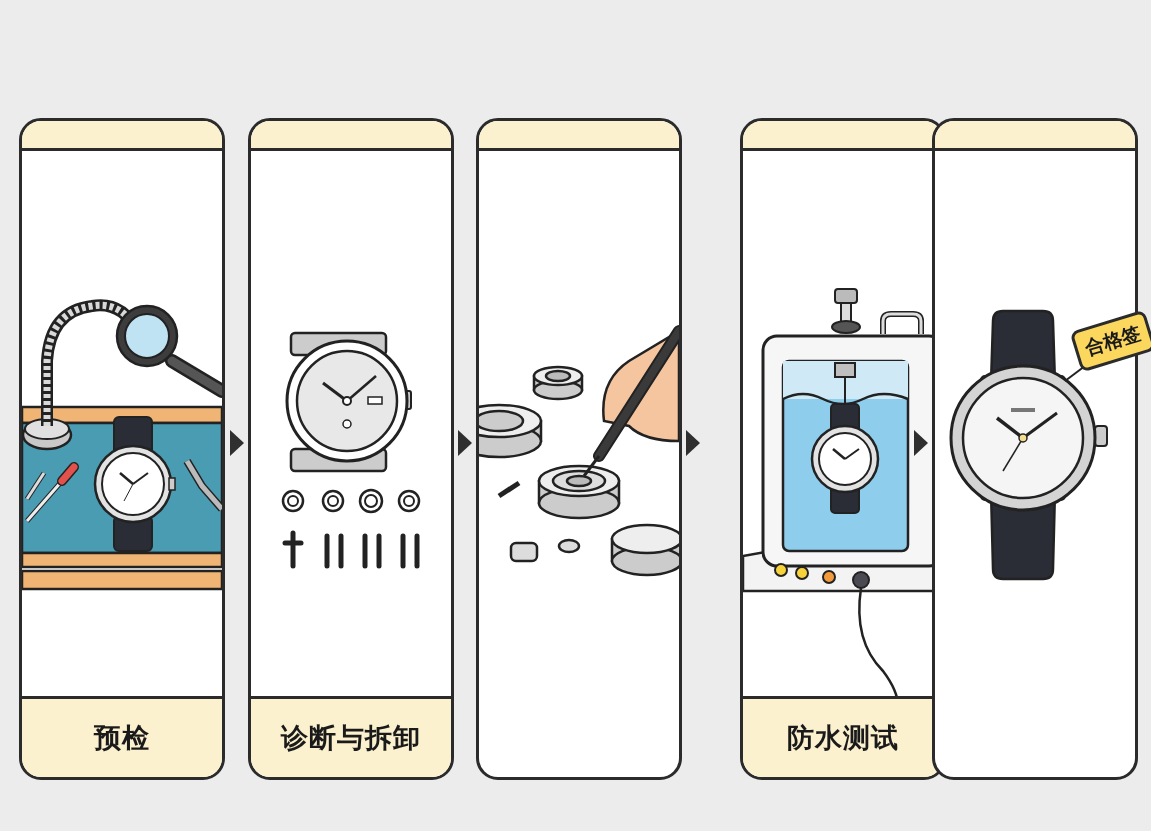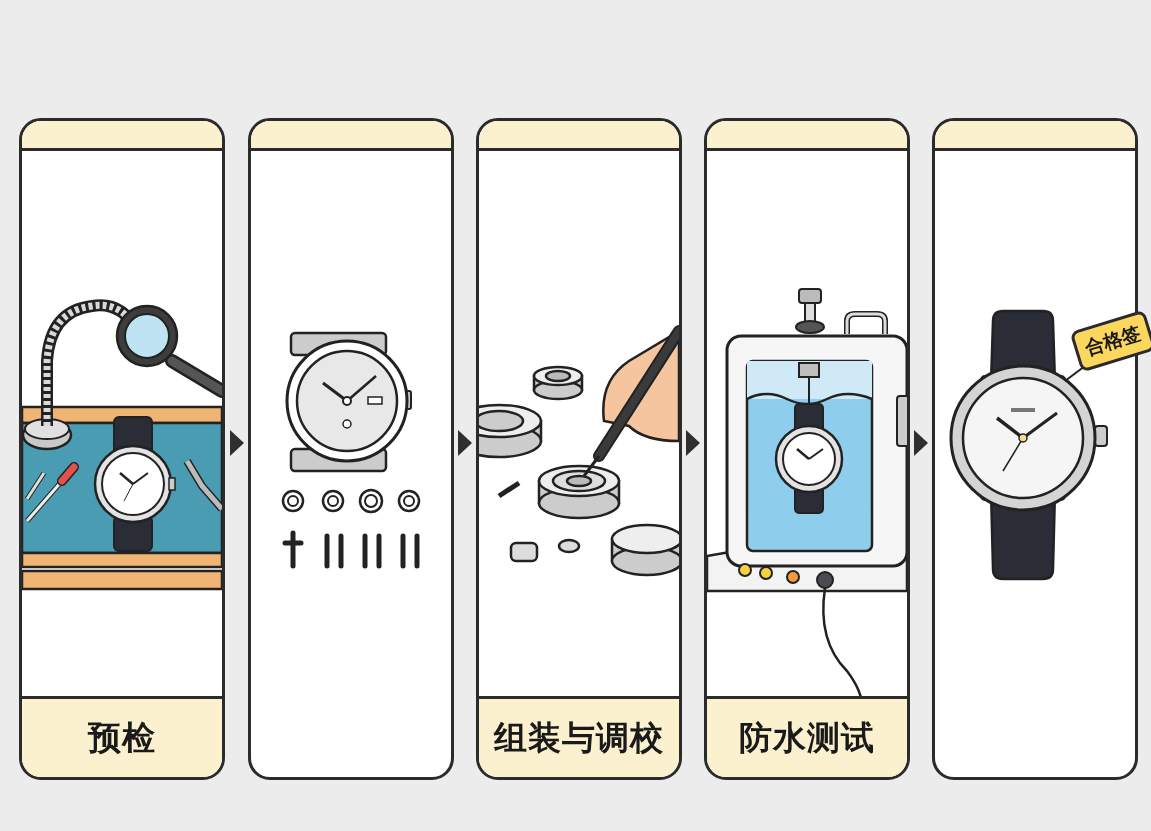--- a/index.html
+++ b/index.html
@@ -18,21 +18,21 @@
   .panel .hdr {
     position: absolute; left: 0; right: 0; top: 0; height: 27px;
     background: #fcf1cf; border-bottom: 3px solid #2b2b2b;
   }
   .panel .ftr {
     position: absolute; left: 0; right: 0; bottom: 0; height: 78px;
     background: #fcf1cf; border-top: 3px solid #2b2b2b;
     display: flex; align-items: center; justify-content: center;
   }
   .panel .ftr span {
-    font-size: 33px; font-weight: bold; color: #1a1a1a; letter-spacing: 1px;
+    font-size: 27px; font-weight: bold; color: #1a1a1a; letter-spacing: 1px;
   }
   .panel .art { position: absolute; left: 0; top: 0; width: 200px; height: 662px; }
   .arrow {
     position: absolute; width: 0; height: 0;
     border-top: 13px solid transparent; border-bottom: 13px solid transparent;
     border-left: 14px solid #2f2f2f;
   }
   .tag {
     position: absolute; left: 1074px; top: 320px; width: 78px; height: 42px;
     background: #fbd75e; border: 3px solid #2b2b2b; border-radius: 8px;
@@ -116,20 +116,23 @@
       <line x1="42" y1="412" x2="42" y2="445"></line>
         <line x1="34" y1="422" x2="50" y2="422"></line>
       <line x1="76" y1="415" x2="76" y2="445"></line>
         <line x1="90" y1="415" x2="90" y2="445"></line>
       <line x1="114" y1="415" x2="114" y2="445"></line>
         <line x1="128" y1="415" x2="128" y2="445"></line>
       <line x1="152" y1="415" x2="152" y2="445"></line>
         <line x1="166" y1="415" x2="166" y2="445"></line>
     </g>
   </svg>
+  <div class="ftr">
+    <span>诊断与拆卸</span>
+  </div>
 </div>
 <div class="arrow" style="left:458px; top:430px"></div>
 
 <div class="panel" style="left:476px">
   <div class="hdr"></div>
   <svg class="art" viewBox="0 0 200 662">
     <g stroke="#222" stroke-width="2.5">
       <rect x="55" y="255" width="48" height="14" fill="#ccc"></rect>
       <ellipse cx="79" cy="269" rx="24" ry="9" fill="#ccc"></ellipse>
       <ellipse cx="79" cy="255" rx="24" ry="9" fill="#eee"></ellipse>
@@ -149,27 +152,24 @@
     </g>
     <line x1="20" y1="375" x2="40" y2="362" stroke="#222" stroke-width="5"></line>
     <rect x="32" y="422" width="26" height="18" rx="5" fill="#ddd" stroke="#222" stroke-width="2.5"></rect>
     <ellipse cx="90" cy="425" rx="10" ry="6" fill="#ddd" stroke="#222" stroke-width="2.5"></ellipse>
 
     <path d="M200,210 L150,240 Q120,260 125,300 L150,305 Q165,320 200,320 Z" fill="#f5c5a0" stroke="#222" stroke-width="2.5"></path>
     <line x1="200" y1="210" x2="120" y2="335" stroke="#222" stroke-width="12" stroke-linecap="round"></line>
     <line x1="200" y1="210" x2="120" y2="335" stroke="#3a3a3a" stroke-width="8" stroke-linecap="round"></line>
     <line x1="120" y1="335" x2="105" y2="355" stroke="#222" stroke-width="3"></line>
   </svg>
-  <div class="ftr">
-    <span>组装与调校</span>
-  </div>
 </div>
 <div class="arrow" style="left:686px; top:430px"></div>
 
-<div class="panel" style="left:704px">
+<div class="panel" style="left:740px">
   <div class="hdr"></div>
   <svg class="art" viewBox="0 0 200 662">
     <path d="M0,435 L200,400 L200,470 L0,470 Z" fill="#f3f3f3" stroke="#222" stroke-width="2.5"></path>
     <rect x="20" y="215" width="180" height="230" rx="14" fill="#f6f6f6" stroke="#222" stroke-width="3"></rect>
     <rect x="40" y="240" width="125" height="190" rx="6" fill="#8fcdec" stroke="#222" stroke-width="2.5"></rect>
     <rect x="40" y="240" width="125" height="38" fill="#cfe9f6"></rect>
     <path d="M40,278 Q60,268 80,278 T120,278 T165,278" fill="none" stroke="#222" stroke-width="2.5"></path>
     <rect x="92" y="242" width="20" height="14" fill="#bfbfbf" stroke="#222" stroke-width="2"></rect>
     <line x1="102" y1="256" x2="102" y2="283" stroke="#222" stroke-width="2"></line>
     <rect x="88" y="283" width="28" height="30" rx="4" fill="#2a2c36" stroke="#222" stroke-width="2"></rect>

